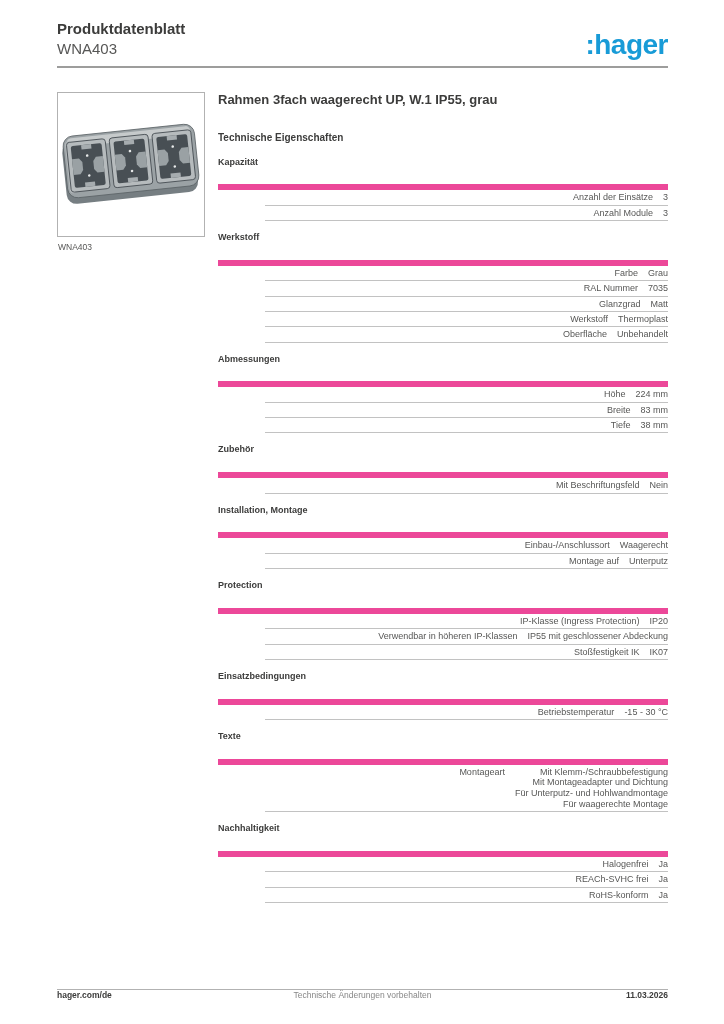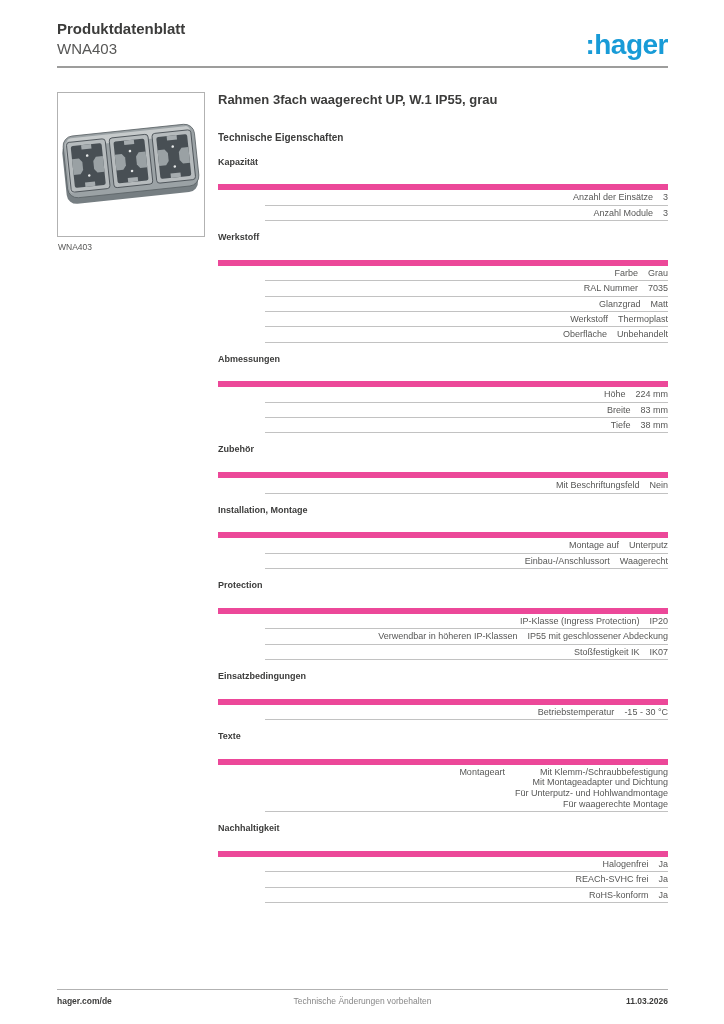--- a/index.html
+++ b/index.html
@@ -35,21 +35,21 @@
     padding:2px 0; border-bottom:1px solid #c2c2c2;
     font-size:9px; color:#575756; line-height:1.15;margin-left:47px;
   }
   .spec-label { text-align:left; padding-right:10px; white-space:nowrap; }
   .spec-value { text-align:right; }
   .spec-value div { line-height:1.18; }
 
   
   .footer {
     position:absolute; left:57px; width:611px; top:989px;
-    border-top:1px solid #b2b2b2; padding-top:6px;
+    border-top:1px solid #b2b2b2; 
     display:flex; justify-content:space-between; align-items:flex-end;
     font-size:8.5px;
   }
   .f-left { font-weight:bold; color:#3c3c3b; flex:1; text-align:left; text-decoration:none; }
   .f-center { color:#878787; flex:2; text-align:center; font-weight:normal; }
   .f-right { font-weight:bold; color:#3c3c3b; flex:1; text-align:right; }
 </style>
 </head>
 <body>
 
@@ -169,26 +169,26 @@
         <div class="section">
           <div class="section-title">Zubehör</div>
           <div class="spec-row">
             <span class="spec-label">Mit Beschriftungsfeld</span>
             <span class="spec-value">Nein</span>
           </div>
         </div>
         <div class="section">
           <div class="section-title">Installation, Montage</div>
           <div class="spec-row">
+            <span class="spec-label">Einbau-/Anschlussort</span>
+            <span class="spec-value">Waagerecht</span>
+          </div>
+          <div class="spec-row">
             <span class="spec-label">Montage auf</span>
             <span class="spec-value">Unterputz</span>
-          </div>
-          <div class="spec-row">
-            <span class="spec-label">Einbau-/Anschlussort</span>
-            <span class="spec-value">Waagerecht</span>
           </div>
         </div>
         <div class="section">
           <div class="section-title">Protection</div>
           <div class="spec-row">
             <span class="spec-label">IP-Klasse (Ingress Protection)</span>
             <span class="spec-value">IP20</span>
           </div>
           <div class="spec-row">
             <span class="spec-label">Verwendbar in höheren IP-Klassen</span>

